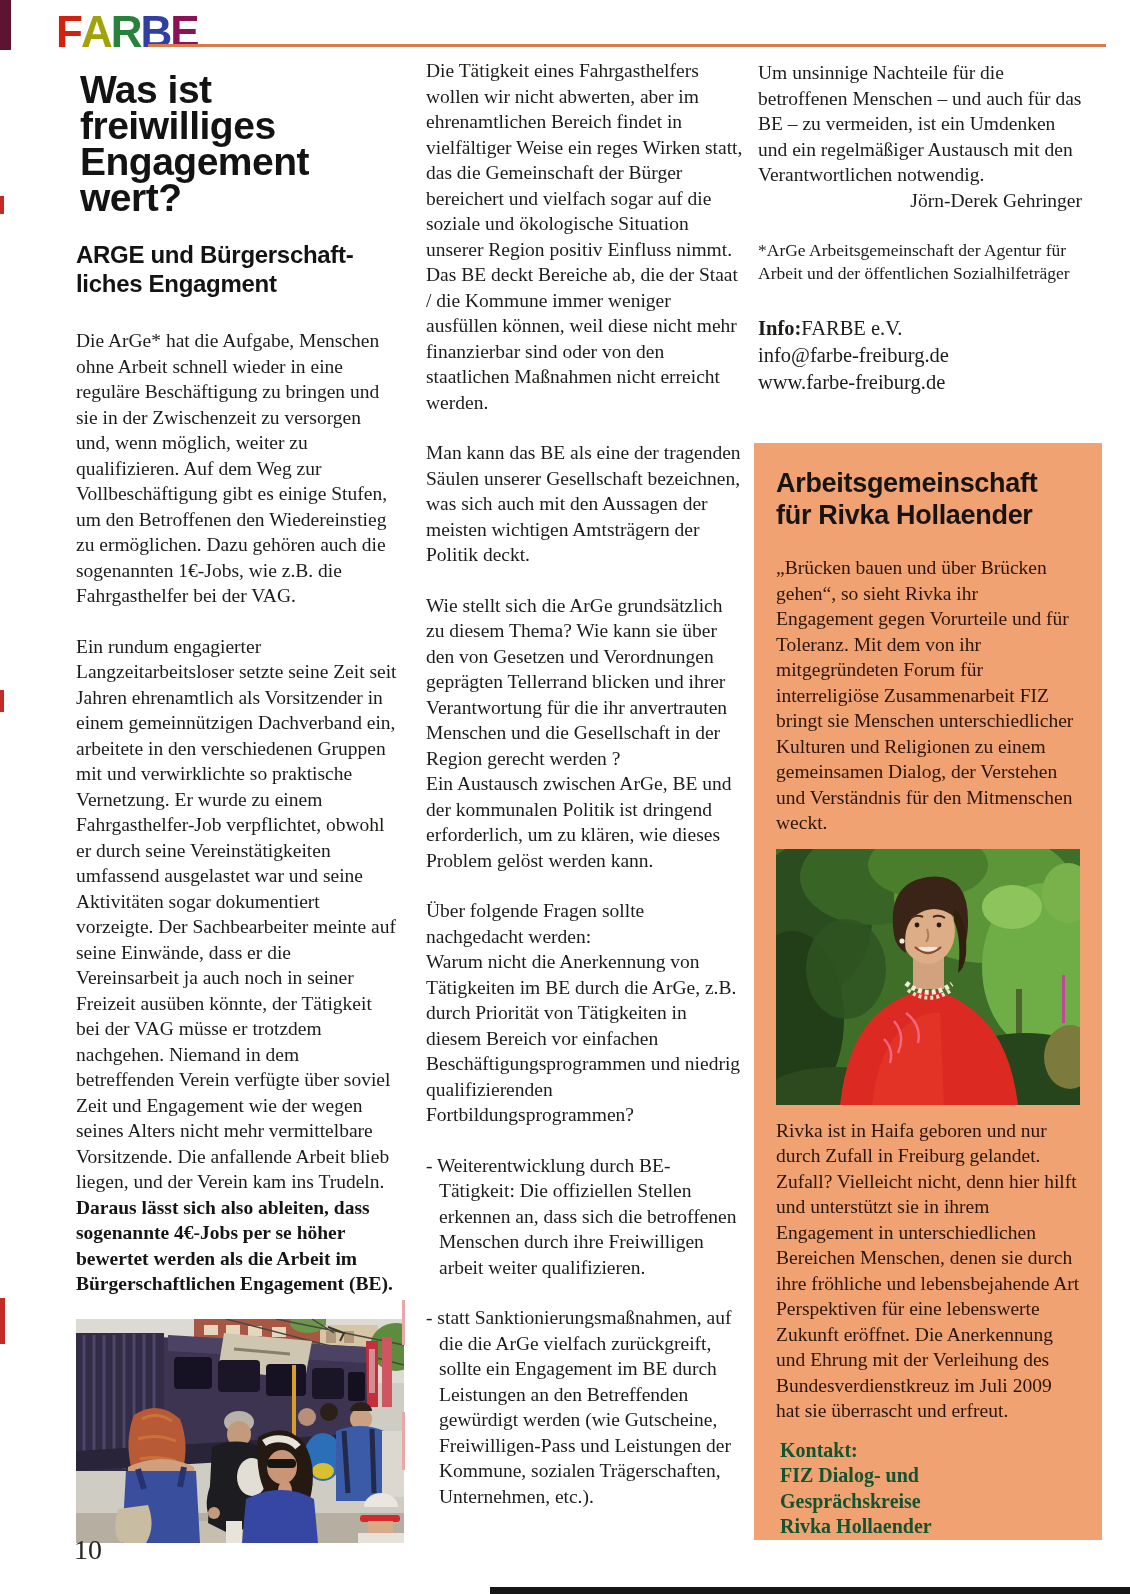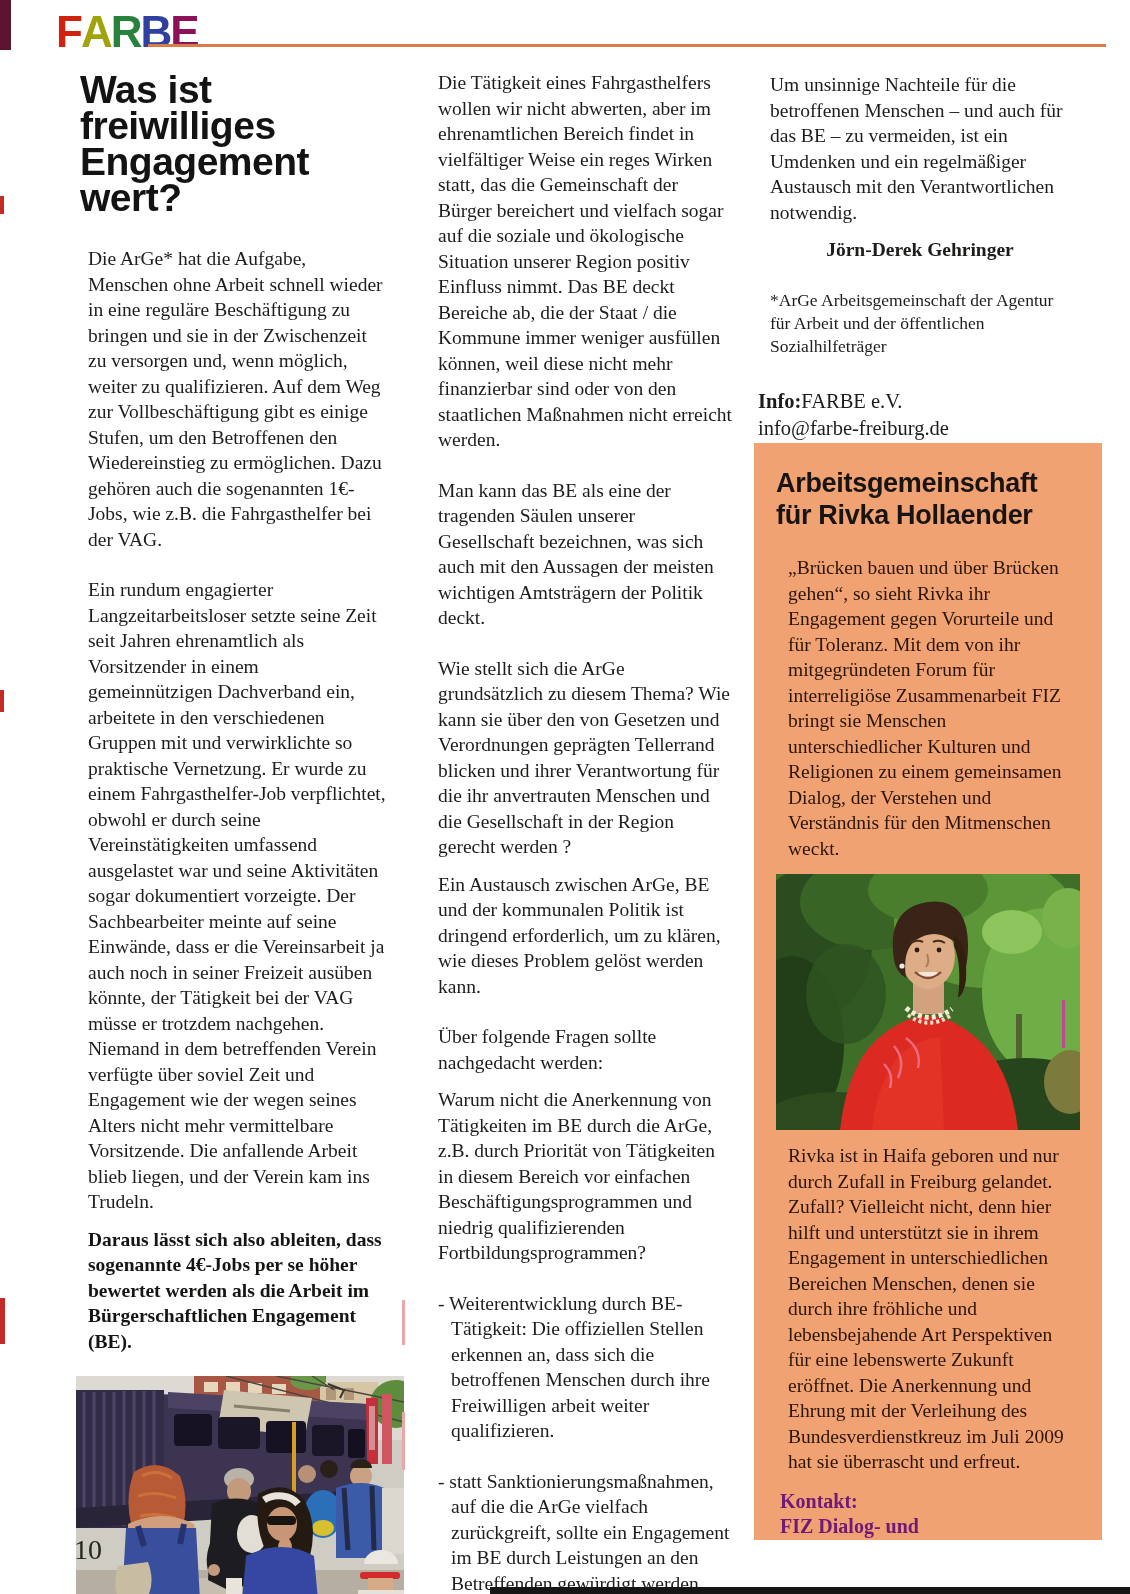--- a/index.html
+++ b/index.html
@@ -25,43 +25,43 @@
 
   h1{
     font-family:"Liberation Sans", sans-serif;font-size:39px;line-height:36px;
     margin:4px;color:#131313;white-space:pre-line;letter-spacing:-0.5px;
   }
   h2{
     font-family:"Liberation Sans", sans-serif;font-size:24px;line-height:29px;
     margin:24px 0 0 0;color:#131313;white-space:pre-line;letter-spacing:-0.3px;
   }
   p.body{
-    font-size:19.5px;line-height:25.5px;margin:12px;color:#1d1c1a;
+    font-size:19.5px;line-height:25.5px;margin:0;color:#1d1c1a;
   }
   p.gap{margin-top:25px;}
   p.bold{font-weight:bold;color:#161514;}
   p.bullet{padding-left:13px;text-indent:-13px;}
-  .author{text-align:center;margin-top:1px;font-weight:bold;}
+  .author{text-align:right;margin-top:1px;}
   p.footnote{font-size:17.5px;line-height:23px;margin-top:26px;}
   .infoblock{margin-top:30px;font-size:20.5px;line-height:27px;}
   .infoblock .lbl{font-weight:bold;}
 
   
   .orange-box{
     position:absolute;left:754px;top:443px;width:348px;height:1097px;
     background:#f1a273;box-sizing:border-box;padding:24px 22px 0 22px;overflow:hidden;
   }
   .orange-box h3{
     font-family:"Liberation Sans", sans-serif;font-size:27px;line-height:32px;
     margin:0;color:#181411;white-space:pre-line;letter-spacing:-0.3px;
   }
   .orange-box p.body{color:#2b1508;}
   .orange-box .boxp1{margin-top:24px;}
   .orange-box .boxp2{margin-top:13px;}
-  .contact{margin-top:14px;font-size:20px;line-height:25.5px;font-weight:bold;color:#701a75;}
+  .contact{margin-top:14px;font-size:20px;line-height:25.5px;font-weight:bold;color:#14532d;}
   .contact div{padding-left:4px;}
 
   
   .photo{display:block;}
   #street-photo{margin-top:22px;}
   #portrait-photo{margin-top:13px;}
 
   
   .pagenum{position:absolute;left:74px;top:1534px;font-size:28px;color:#26251f;text-align:center;}
 
@@ -77,20 +77,22 @@
 </style>
 </head>
 <body>
 
 <div class="logo"><span style="color: rgb(207, 35, 16);">F</span><span style="color: rgb(160, 163, 10);">A</span><span style="color: rgb(40, 130, 60);">R</span><span style="color: rgb(48, 64, 160);">B</span><span style="color: rgb(140, 18, 88);">E</span></div>
 <div class="rule"></div>
 
 <div class="col" id="col1">
   <h1>Was ist freiwilliges
 Engagement wert?</h1>
+  <h2>ARGE und Bürgerschaft-
+liches Engagment</h2>
   <p class="body" style="margin-top:30px">Die ArGe* hat die Aufgabe, Menschen ohne Arbeit schnell wieder in eine reguläre Beschäftigung zu bringen und sie in der Zwischenzeit zu versorgen und, wenn möglich, weiter zu qualifizieren. Auf dem Weg zur Vollbeschäftigung gibt es einige Stufen, um den Betroffenen den Wiedereinstieg zu ermöglichen. Dazu gehören auch die sogenannten 1€-Jobs, wie z.B. die Fahrgasthelfer bei der VAG.</p>
   <p class="body gap">Ein rundum engagierter Langzeitarbeitsloser setzte seine Zeit seit Jahren ehrenamtlich als Vorsitzender in einem gemeinnützigen Dachverband ein, arbeitete in den verschiedenen Gruppen mit und verwirklichte so praktische Vernetzung. Er wurde zu einem Fahrgasthelfer-Job verpflichtet, obwohl er durch seine Vereinstätigkeiten umfassend ausgelastet war und seine Aktivitäten sogar dokumentiert vorzeigte. Der Sachbearbeiter meinte auf seine Einwände, dass er die Vereinsarbeit ja auch noch in seiner Freizeit ausüben könnte, der Tätigkeit bei der VAG müsse er trotzdem nachgehen. Niemand in dem betreffenden Verein verfügte über soviel Zeit und Engagement wie der wegen seines Alters nicht mehr vermittelbare Vorsitzende. Die anfallende Arbeit blieb liegen, und der Verein kam ins Trudeln.</p>
   <p class="body bold">Daraus lässt sich also ableiten, dass sogenannte 4€-Jobs per se höher bewertet werden als die Arbeit im Bürgerschaftlichen Engagement (BE).</p>
 
   <svg id="street-photo" class="photo" width="328" height="224" viewBox="0 0 328 224" aria-hidden="true">
     <rect width="328" height="224" fill="#cfccc4"></rect>
     <rect width="328" height="64" fill="#dcdad2"></rect>
 
     <rect x="118" y="0" width="132" height="44" fill="#a85744"></rect>
     <rect x="128" y="6" width="14" height="10" fill="#e6d6bc"></rect>

